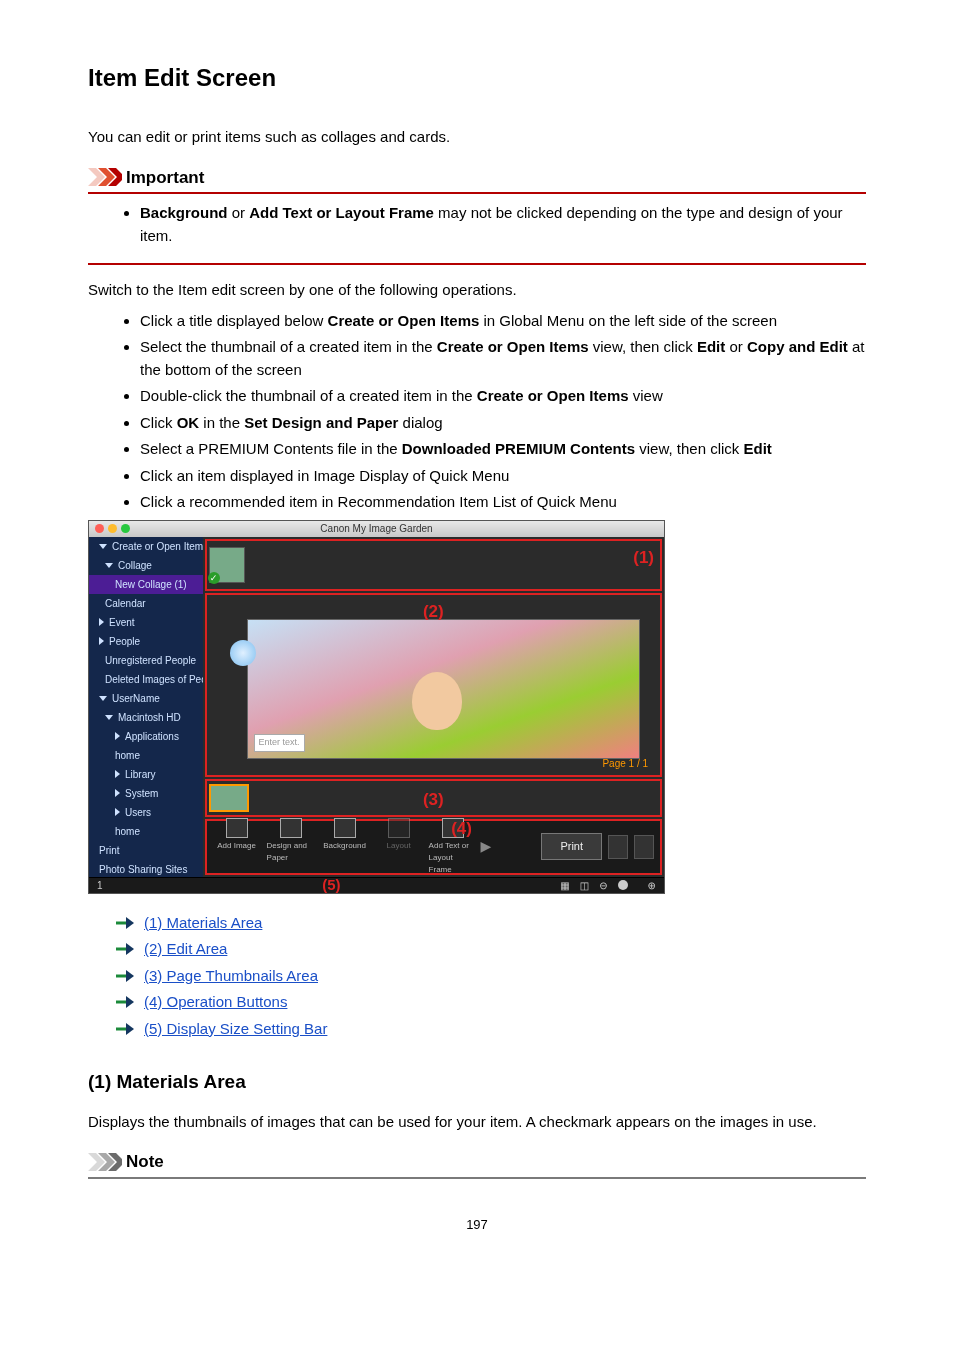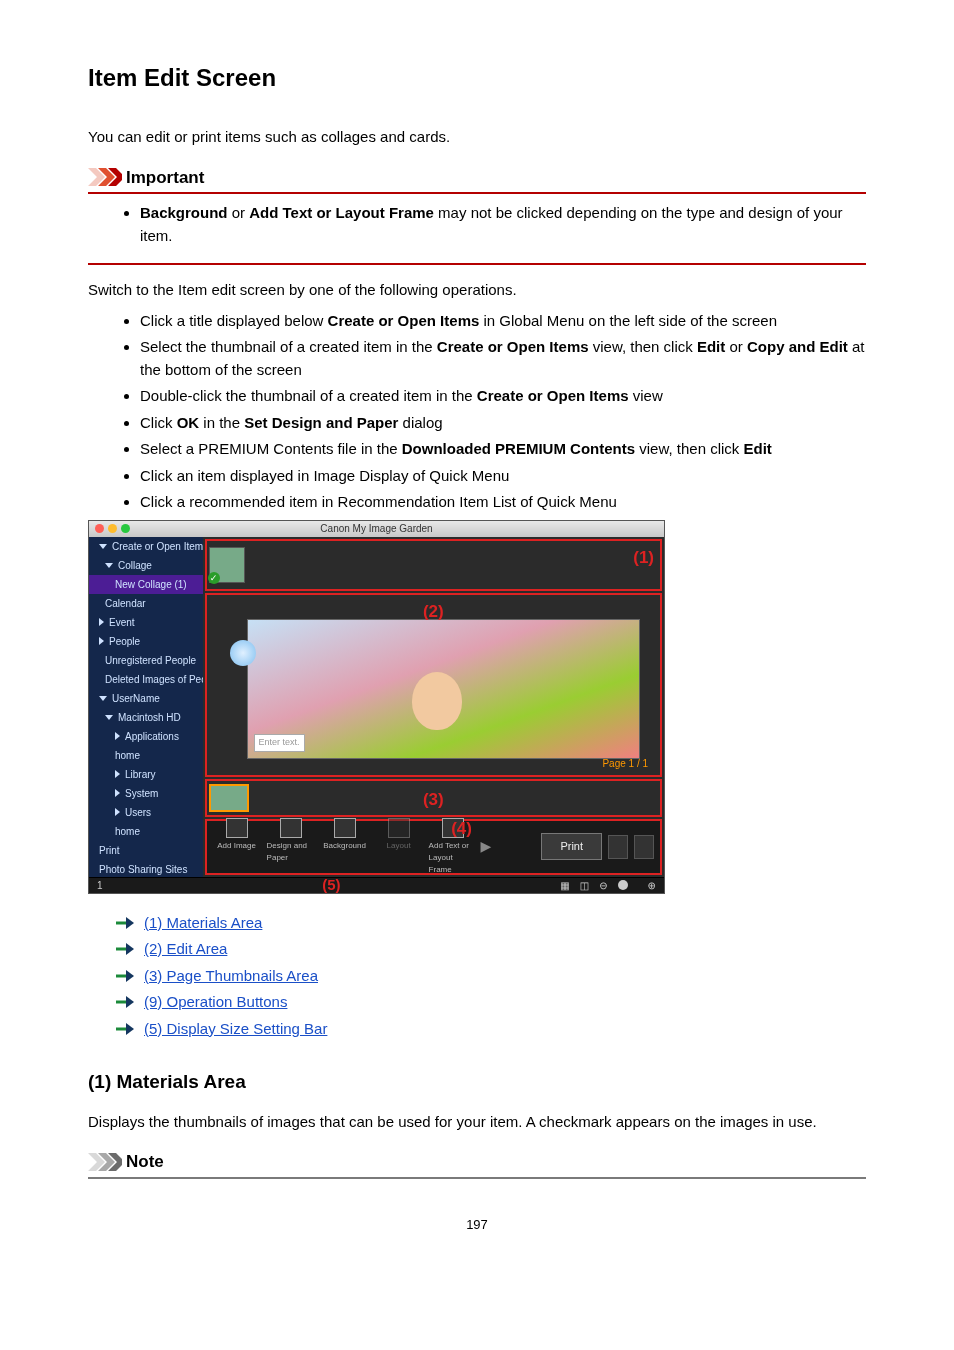--- a/index.html
+++ b/index.html
@@ -343,21 +343,21 @@
       </span>
       <a href="#" data-name="section-link">(3) Page Thumbnails Area</a>
     </li>
     <li data-name="section-link-item">
       <span class="arw" data-name="arrow-right-icon">
         <svg width="18" height="12" viewBox="0 0 18 12">
           <line x1="0" y1="6" x2="12" y2="6" stroke="#1b8a3a" stroke-width="3"></line>
           <polygon points="10,0 18,6 10,12" fill="#14365f"></polygon>
         </svg>
       </span>
-      <a href="#" data-name="section-link">(9) Operation Buttons</a>
+      <a href="#" data-name="section-link">(4) Operation Buttons</a>
     </li>
     <li data-name="section-link-item">
       <span class="arw" data-name="arrow-right-icon">
         <svg width="18" height="12" viewBox="0 0 18 12">
           <line x1="0" y1="6" x2="12" y2="6" stroke="#1b8a3a" stroke-width="3"></line>
           <polygon points="10,0 18,6 10,12" fill="#14365f"></polygon>
         </svg>
       </span>
       <a href="#" data-name="section-link">(5) Display Size Setting Bar</a>
     </li>

